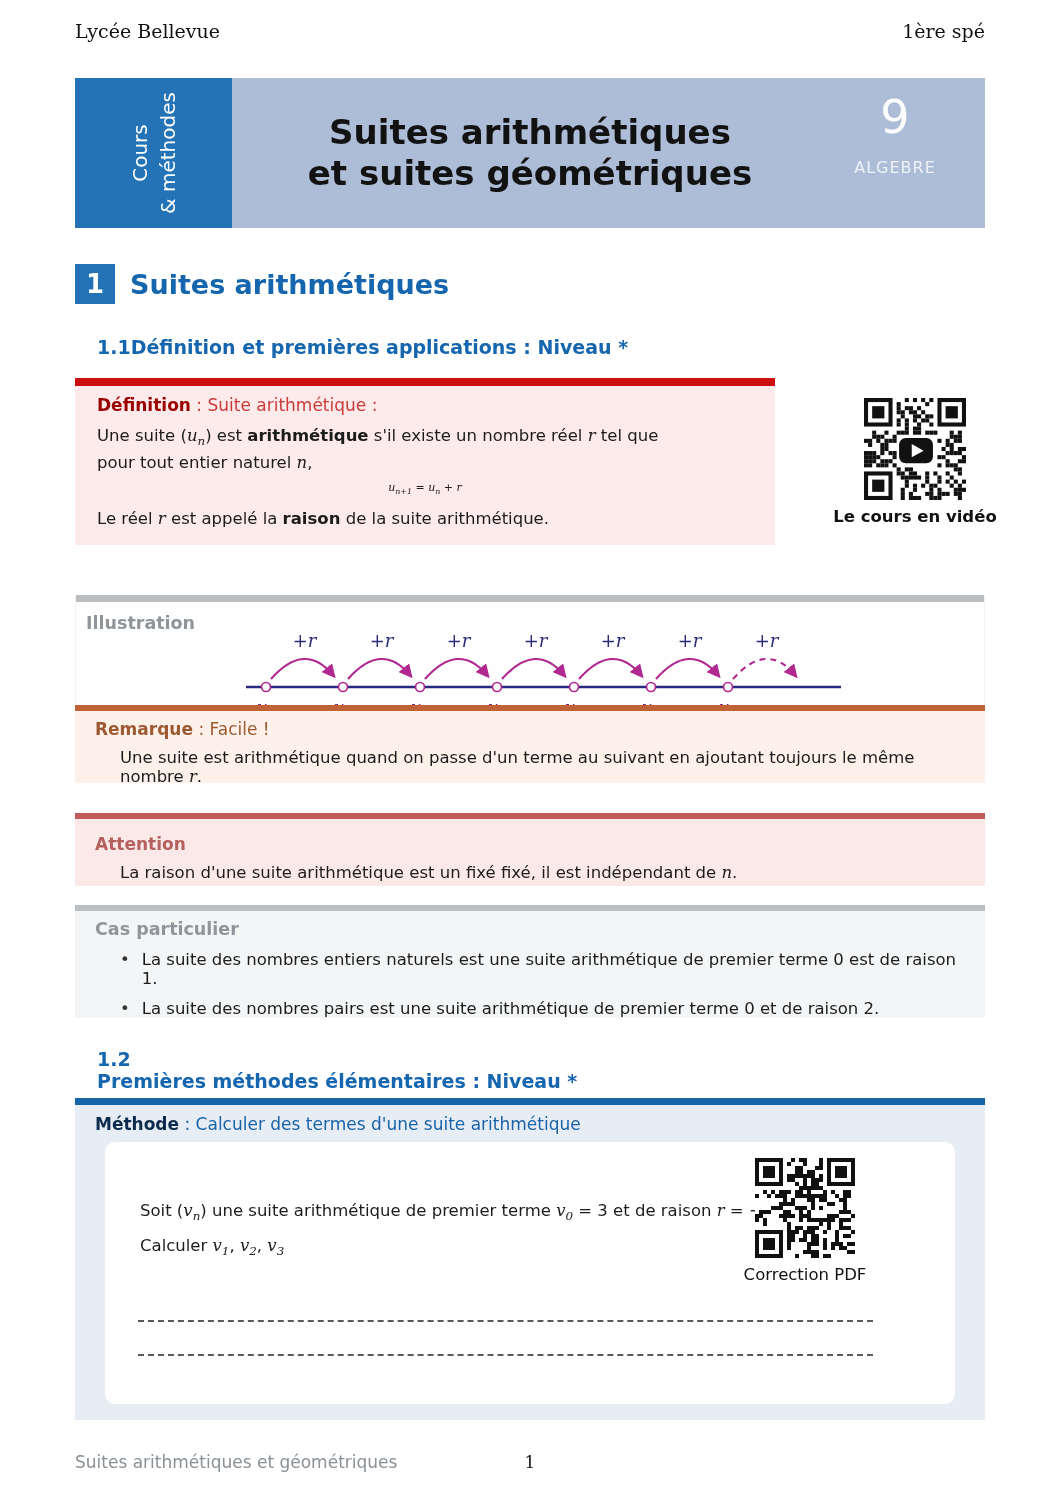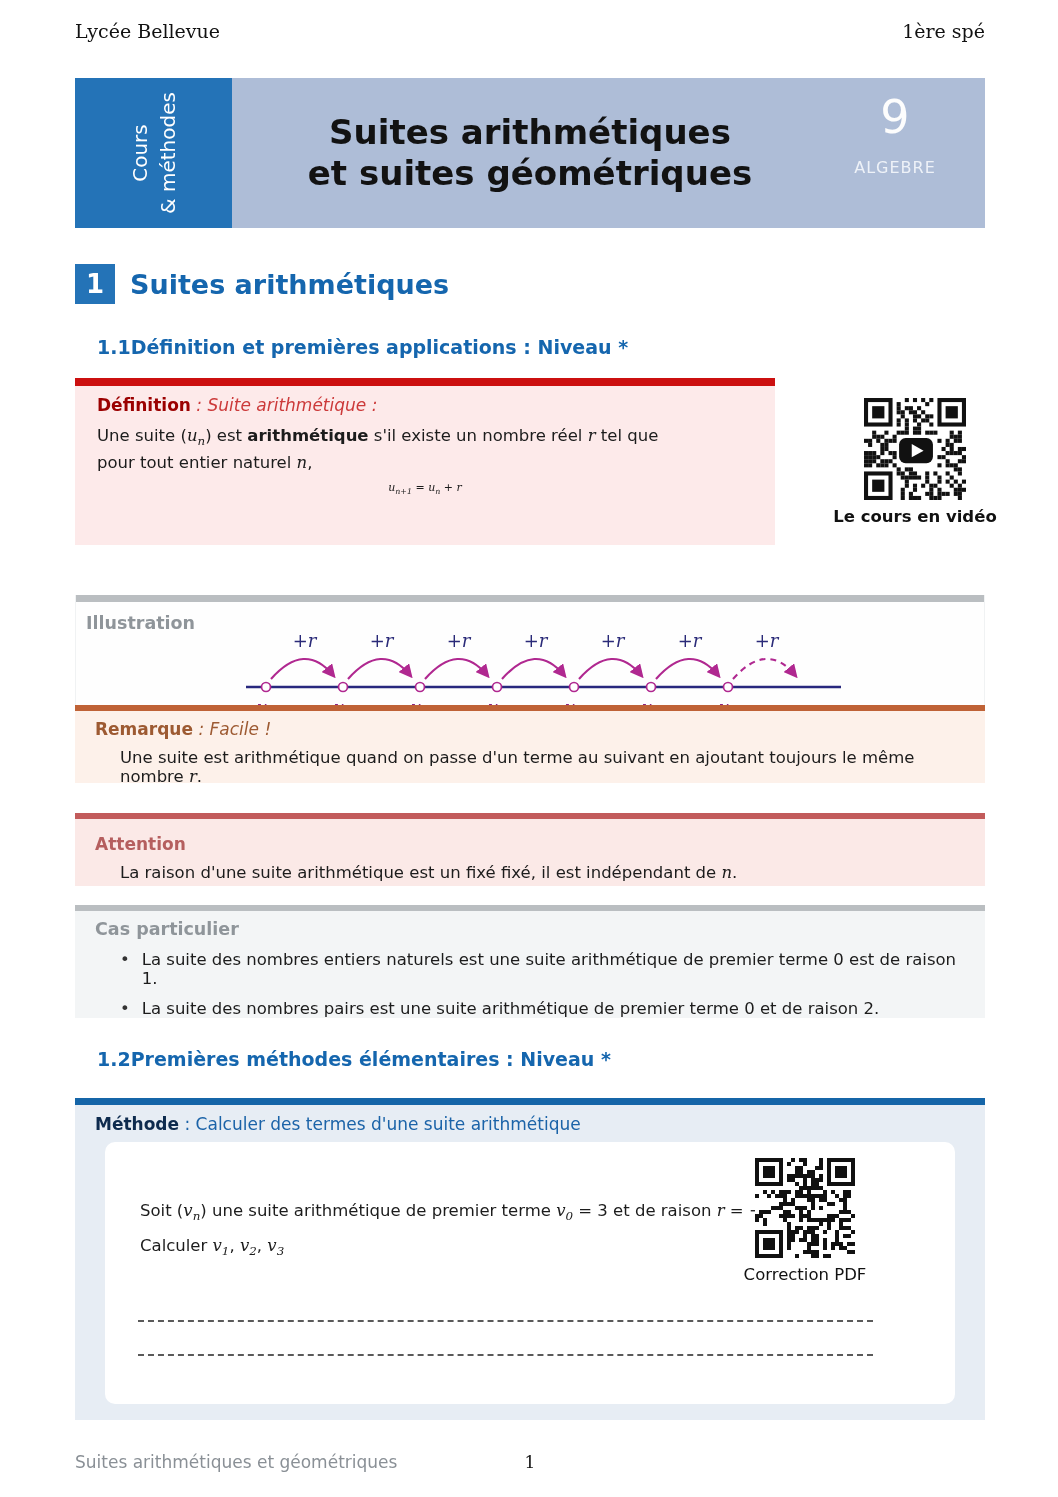--- a/index.html
+++ b/index.html
@@ -26,30 +26,30 @@
   .chapter-number{font-size:46px;line-height:1;}
   .chapter-label{margin-top:18px;font-size:16px;letter-spacing:1px;color:#eef2f8;}
 
   
   .sec1{position:absolute;left:75px;top:264px;display:flex;align-items:center;gap:15px;}
   .sec-badge{width:40px;height:40px;background:#2473b7;color:#fff;font-size:26px;font-weight:bold;
              display:flex;align-items:center;justify-content:center;}
   .sec-title{color:#1566ae;font-size:27px;font-weight:bold;}
   .subsec{position:absolute;left:97px;color:#1566ae;font-size:19px;font-weight:bold;display:flex;}
   .subsec.s11{top:336px;}
-  .subsec.s12{top:1048px;}
+  .subsec.s12{top:1048px;flex-direction:column;}
 
   
   .def-box{position:absolute;left:75px;top:378px;width:700px;height:167px;background:#fdeaea;}
   .bar{width:100%;}
   .def-box .bar{height:8px;background:#cc1010;}
   .def-inner{padding:9px 22px;}
   .box-headline{font-size:17px;}
   .def-label{font-weight:bold;color:#9b0000;}
-  .def-subtitle{color:#cc3a3a;font-style:italic;}
+  .def-subtitle{color:#cc3a3a;}
   .def-line{font-size:16.5px;margin-top:11px;}
   .def-line2{font-size:16.5px;margin-top:5px;}
   .def-formula{font-size:11px;margin-top:9px;text-align:center;}
   .def-line3{font-size:16.5px;margin-top:13px;}
 
   
   .qr-video-block{position:absolute;left:830px;top:398px;width:170px;text-align:center;}
   .qr-svg{display:block;margin:0 auto;background:#fff;}
   .qr-caption-bold{margin-top:7px;font-weight:bold;font-size:16.5px;color:#111;}
 
@@ -58,21 +58,21 @@
             border-left:1px solid #f0f2f3;border-right:1px solid #f0f2f3;border-bottom:1px solid #f0f2f3;box-sizing:border-box;}
   .illu-box .bar{height:7px;background:#babec1;}
   .gray-heading{padding:11px 10px 0 10px;font-size:17.5px;font-weight:bold;color:#8f959a;}
   .illu-svg{position:absolute;left:0;top:34px;}
 
   
   .rem-box{position:absolute;left:75px;top:705px;width:910px;height:78px;background:#fdf1ea;}
   .rem-box .bar{height:6px;background:#bf6236;}
   .rem-inner{padding:8px 20px;}
   .rem-label{font-weight:bold;color:#9d5a32;font-size:17px;}
-  .rem-subtitle{color:#9d5a32;font-size:17px;font-style:italic;}
+  .rem-subtitle{color:#9d5a32;font-size:17px;}
   .box-body{font-size:16.5px;margin-top:9px;padding-left:25px;color:#1c1c1c;}
 
   
   .att-box{position:absolute;left:75px;top:813px;width:910px;height:73px;background:#fbe9e7;}
   .att-box .bar{height:6px;background:#c25b5b;}
   .att-inner{padding:8px 20px;margin-top:7px;}
   .att-label{font-weight:bold;color:#b55f5f;font-size:17px;}
 
   
   .cas-box{position:absolute;left:75px;top:905px;width:910px;height:113px;background:#f3f5f6;}
@@ -144,20 +144,21 @@
   <div class="def-box">
     <div class="bar"></div>
     <div class="def-inner">
       <div class="box-headline">
         <span class="def-label">Définition</span>
         <span class="def-subtitle">: Suite arithmétique :</span>
       </div>
       <div class="def-line"><span>Une suite (</span><span class="mvar">u</span><sub class="mvar">n</sub><span>) est </span><span style="font-weight: 700;">arithmétique</span><span> s'il existe un nombre réel </span><span class="mvar">r</span><span> tel que</span></div>
       <div class="def-line2"><span>pour tout entier naturel </span><span class="mvar">n</span><span>,</span></div>
       <div class="def-formula"><span class="mvar">u</span><sub class="mvar">n+1</sub><span> = </span><span class="mvar">u</span><sub class="mvar">n</sub><span> + </span><span class="mvar">r</span></div>
+      <div class="def-line3"><span>Le réel </span><span class="mvar">r</span><span> est appelé la </span><span style="font-weight: 700;">raison</span><span> de la suite arithmétique.</span></div>
     </div>
   </div>
 
   <div class="qr-video-block">
     <svg id="qr-video" class="qr-svg" width="102" height="102" viewBox="0 0 100 100">
         <rect x="0" y="0" width="100" height="100" fill="#fff"></rect>
         <rect x="40" y="0" width="4" height="4" fill="#111"></rect>
         <rect x="48" y="0" width="4" height="4" fill="#111"></rect>
         <rect x="56" y="0" width="4" height="4" fill="#111"></rect>
         <rect x="64" y="0" width="4" height="4" fill="#111"></rect>

